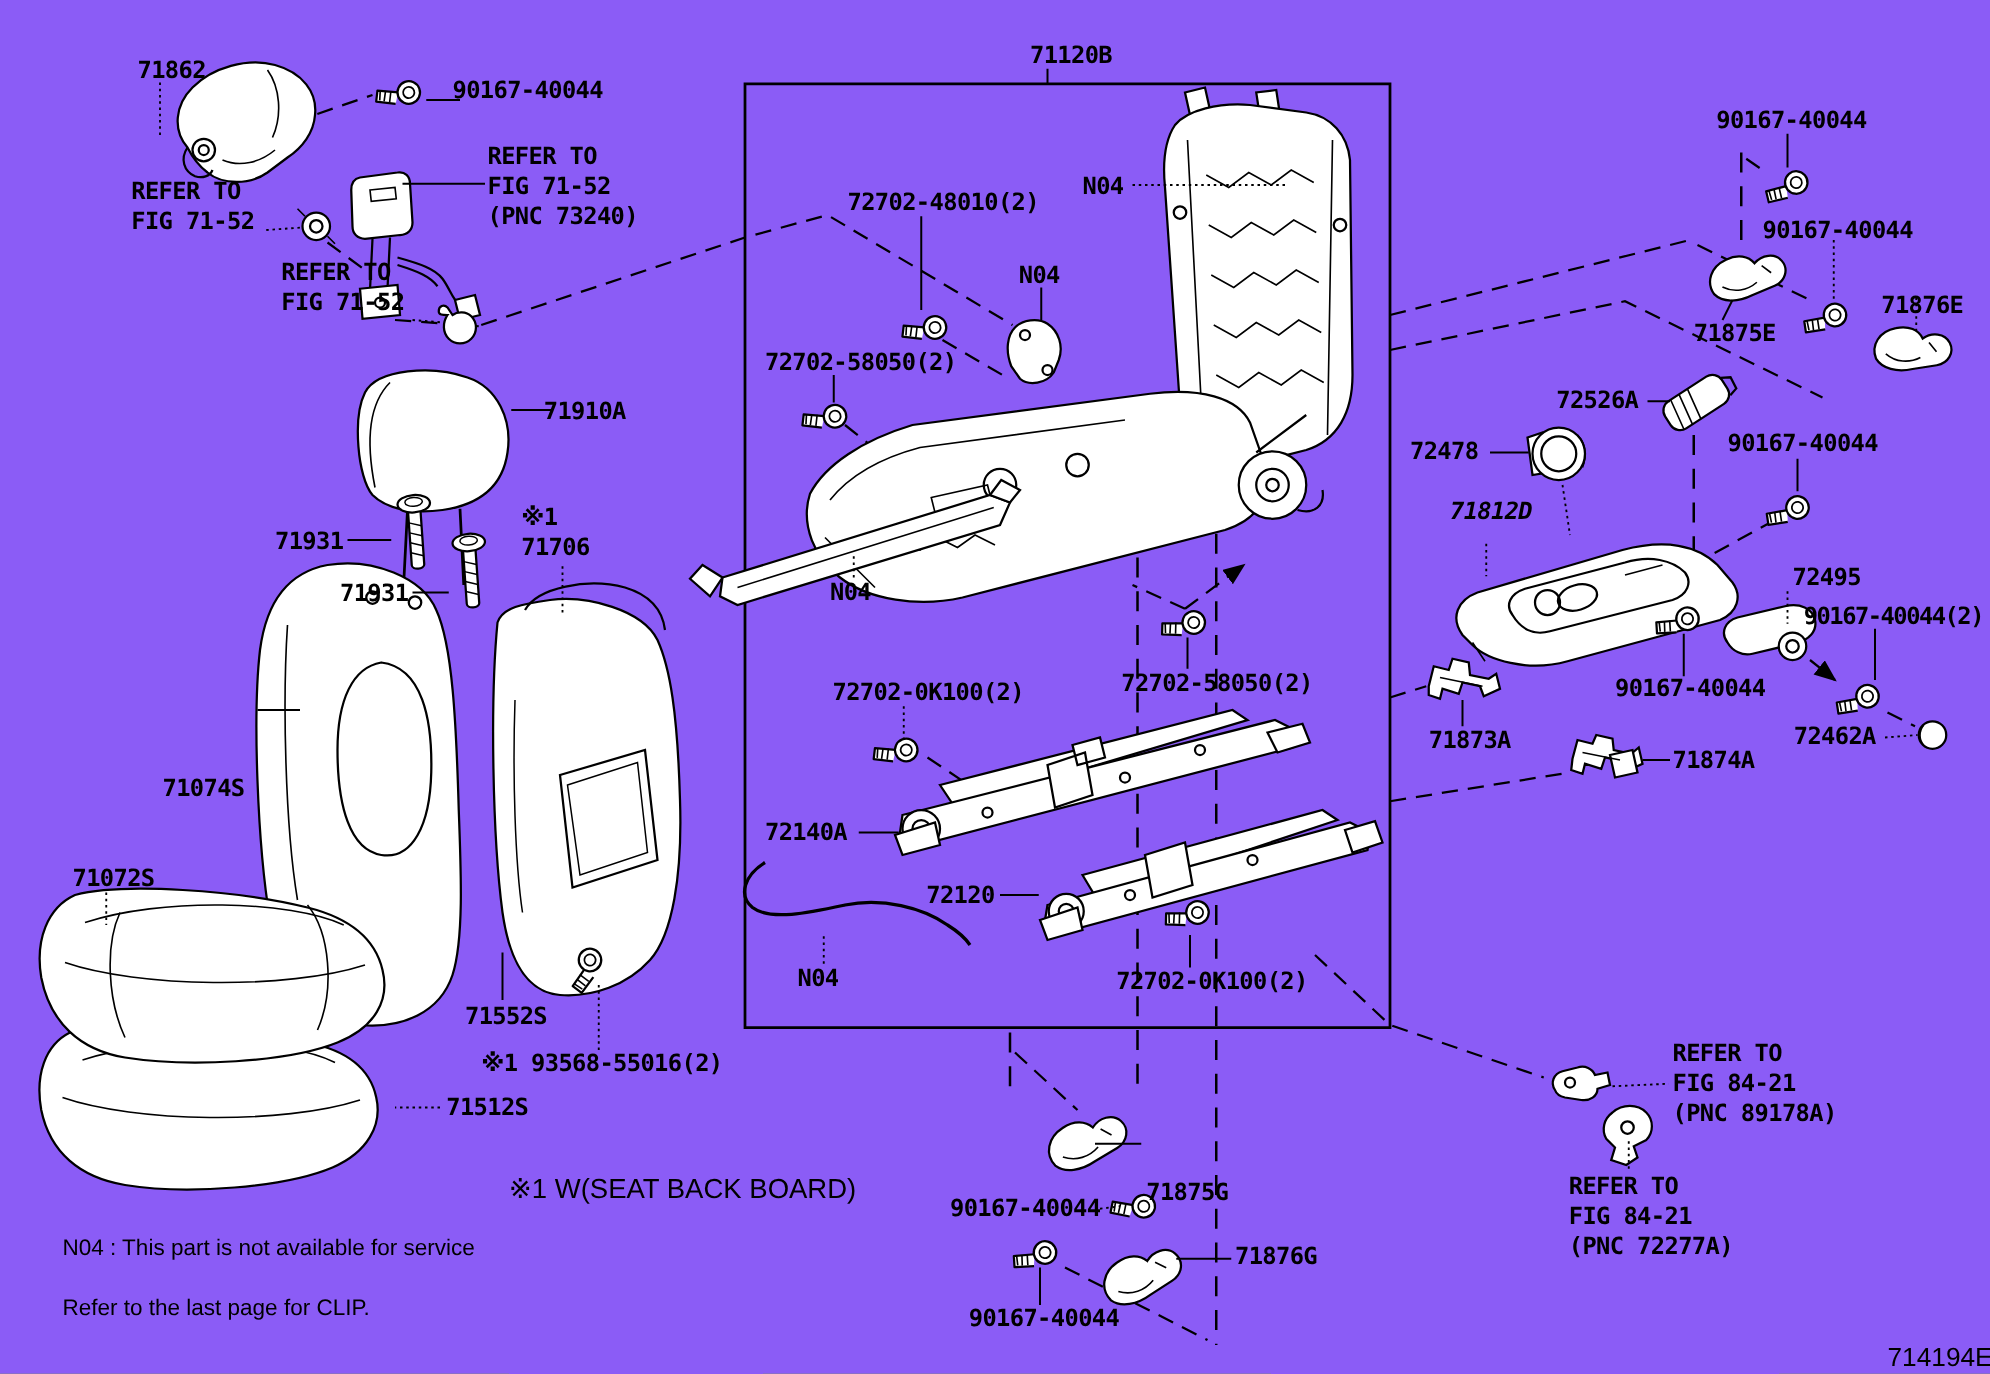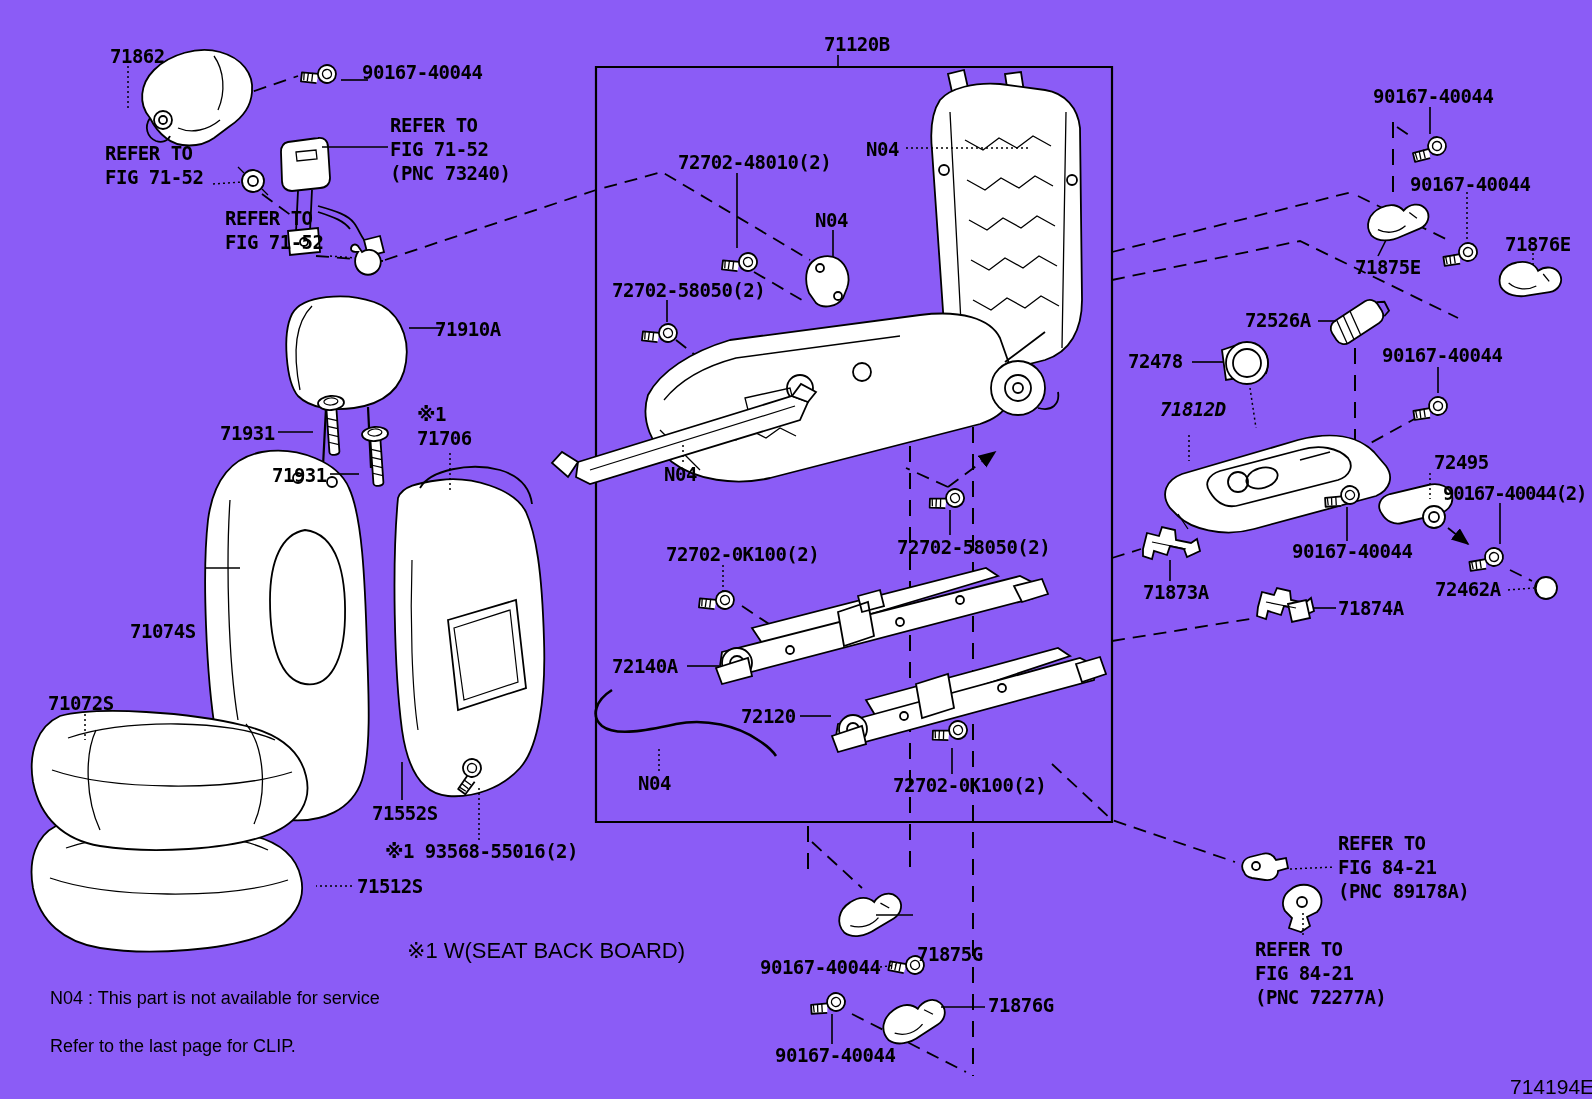--- a/index.html
+++ b/index.html
@@ -352,21 +352,21 @@
     <div>REFER TO</div>
     <div>FIG 71-52</div>
   </div>
 
   <div class="lbl" style="left:435px;top:319px;">71910A</div>
   <div class="lbl" style="left:220px;top:423px;">71931</div>
   <div class="lbl" style="left:272px;top:465px;">71931</div>
   <div class="lbl" style="left:417px;top:404px;">※1</div>
   <div class="lbl" style="left:417px;top:428px;">71706</div>
   <div class="lbl" style="left:130px;top:574px;margin-top:47px;">71074S</div>
-  <div class="lbl" style="left:48px;top:693px;">71072S</div>
+  <div class="lbl" style="left:58px;top:693px;">71072S</div>
   <div class="lbl" style="left:372px;top:803px;">71552S</div>
   <div class="lbl" style="left:385px;top:841px;">※1 93568-55016(2)</div>
   <div class="lbl" style="left:357px;top:876px;">71512S</div>
 
   <div class="lbl" style="left:824px;top:34px;">71120B</div>
   <div class="lbl" style="left:866px;top:139px;">N04</div>
   <div class="lbl" style="left:678px;top:152px;">72702-48010(2)</div>
   <div class="lbl" style="left:815px;top:210px;">N04</div>
   <div class="lbl" style="left:612px;top:280px;">72702-58050(2)</div>
   <div class="lbl" style="left:664px;top:464px;">N04</div>

